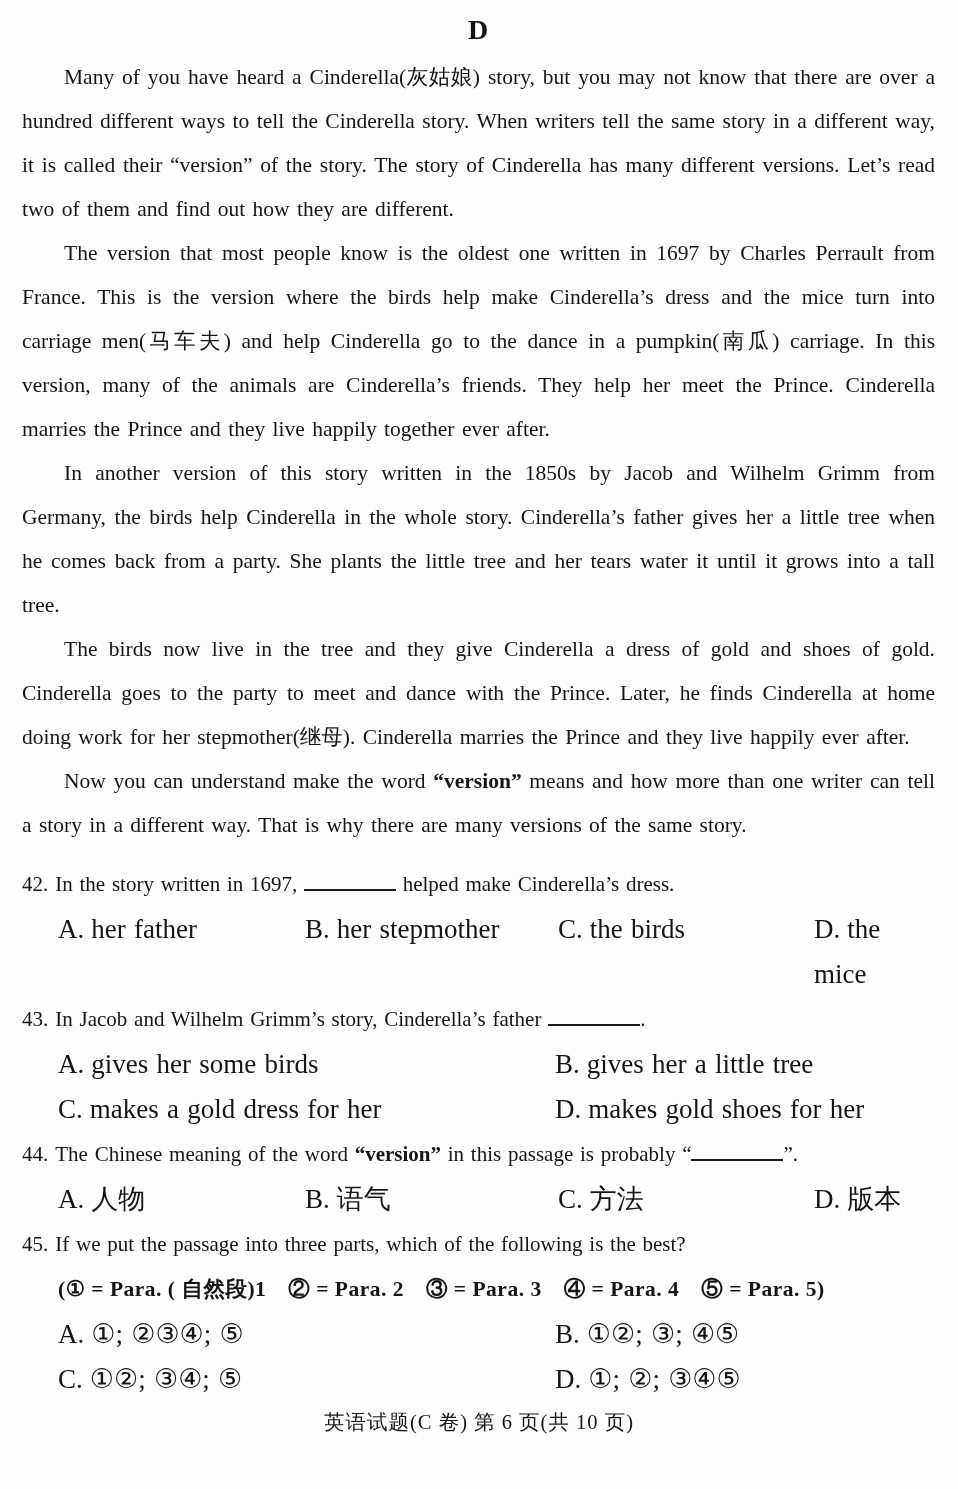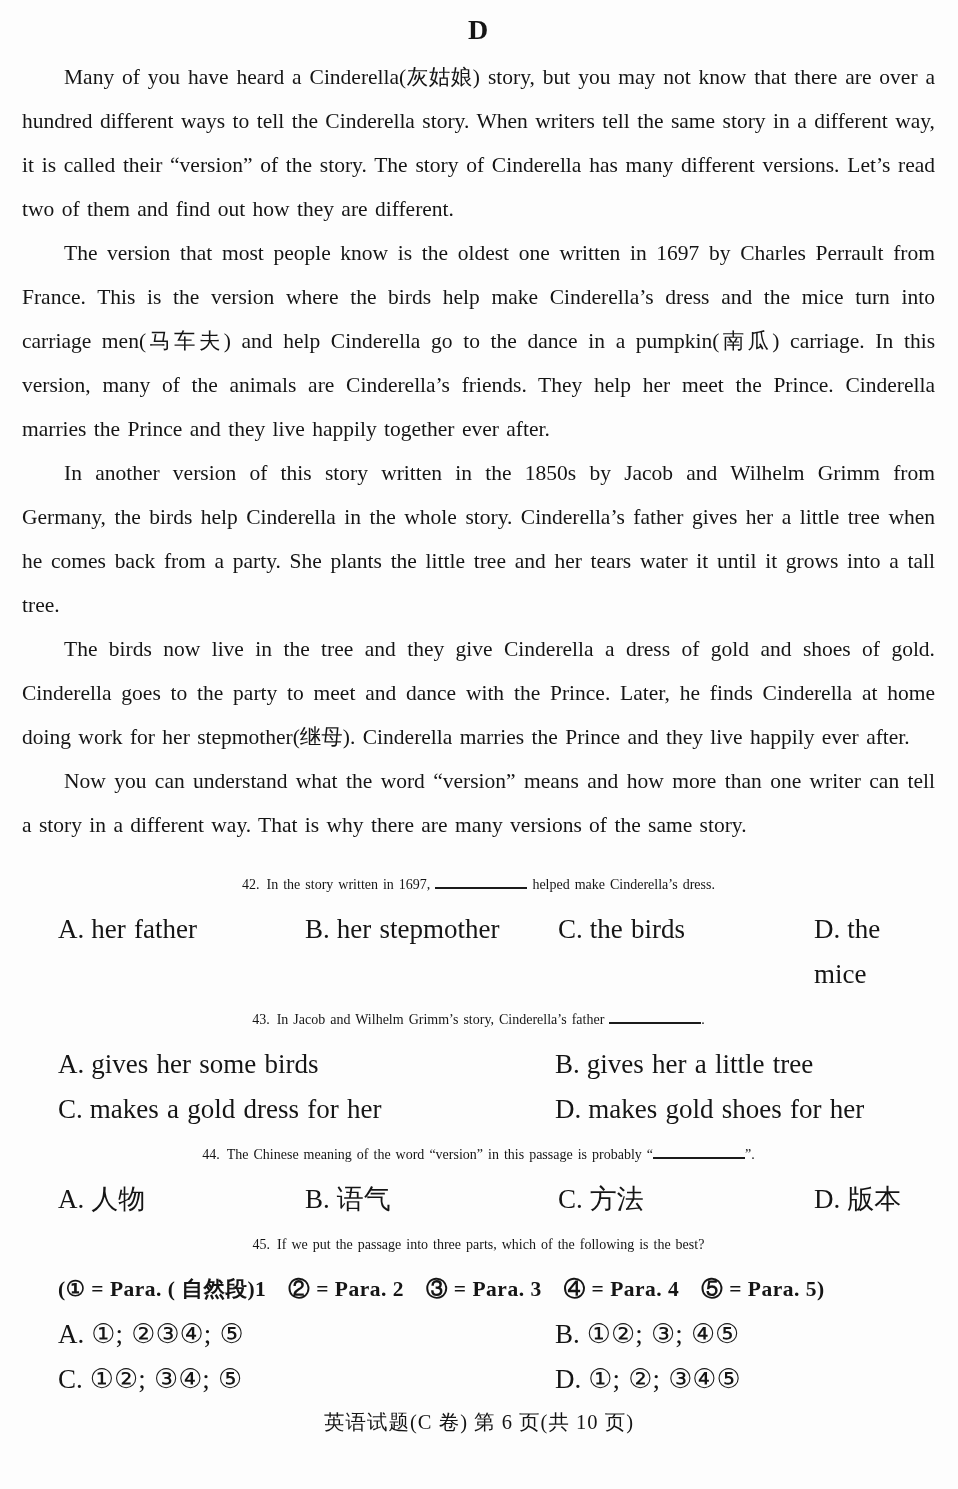--- a/index.html
+++ b/index.html
@@ -24,25 +24,24 @@
   }
   .para {
     font-size: 21.5px;
     line-height: 44px;
     text-align: justify;
     text-indent: 42px;
     word-spacing: 2px;
   }
   .questions { margin-top: 15px; }
   .q-line {
-    font-size: 14px;
+    font-size: 21px;
     line-height: 45px;
     word-spacing: 1.5px;
     white-space: nowrap;
-    text-align: center;
   }
   .q-num { margin-right: 7px; }
   .opt-row {
     display: grid;
     padding-left: 36px;
     font-size: 27px;
     line-height: 45px;
     word-spacing: 1.5px;
   }
   .opt-row.four { grid-template-columns: 247px 253px 256px auto; }
@@ -54,21 +53,21 @@
     line-height: 45px;
     letter-spacing: 0.5px;
     font-weight: bold;
   }
   .blank {
     display: inline-block;
     height: 0.9em;
     border-bottom: 2px solid #1b1b1b;
     vertical-align: baseline;
   }
-  b { font-weight: normal; }
+  b { font-weight: bold; }
   .footer {
     position: absolute;
     left: 0;
     right: 0;
     top: 1408px;
     text-align: center;
     font-size: 20.5px;
     letter-spacing: 1px;
   }
 </style>
@@ -78,21 +77,21 @@
 <div class="page">
   <div class="content">
 
     <div class="section-heading">D</div>
 
     <div>
       <p class="para"><span>Many of you have heard a Cinderella(灰姑娘) story, but you may not know that there are over a hundred different ways to tell the Cinderella story.  When writers tell the same story in a different way, it is called their “version” of the story.  The story of Cinderella has many different versions.  Let’s read two of them and find out how they are different.</span></p>
       <p class="para"><span>The version that most people know is the oldest one written in 1697 by Charles Perrault from France.  This is the version where the birds help make Cinderella’s dress and the mice turn into carriage men(马车夫) and help Cinderella go to the dance in a pumpkin(南瓜) carriage.  In this version, many of the animals are Cinderella’s friends.  They help her meet the Prince.  Cinderella marries the Prince and they live happily together ever after.</span></p>
       <p class="para"><span>In another version of this story written in the 1850s by Jacob and Wilhelm Grimm from Germany, the birds help Cinderella in the whole story.  Cinderella’s father gives her a little tree when he comes back from a party.  She plants the little tree and her tears water it until it grows into a tall tree.</span></p>
       <p class="para"><span>The birds now live in the tree and they give Cinderella a dress of gold and shoes of gold.  Cinderella goes to the party to meet and dance with the Prince.  Later, he finds Cinderella at home doing work for her stepmother(继母).  Cinderella marries the Prince and they live happily ever after.</span></p>
-      <p class="para"><span>Now you can understand what the word </span><b>“version”</b><span> means and how more than one writer can tell a story in a different way.  That is why there are many versions of the same story.</span></p>
+      <p class="para"><span>Now you can understand make the word </span><b>“version”</b><span> means and how more than one writer can tell a story in a different way.  That is why there are many versions of the same story.</span></p>
     </div>
 
     <div class="questions">
 
       <div>
         <div class="q-line">
           <span class="q-num">42.</span><span><span>In the story written in 1697, </span><span class="blank" style="width: 92px;"></span><span> helped make Cinderella’s dress.</span></span>
         </div>
         <div class="opt-row four">
           <div class="opt"><span class="opt-label">A.</span><span>her father</span></div>

